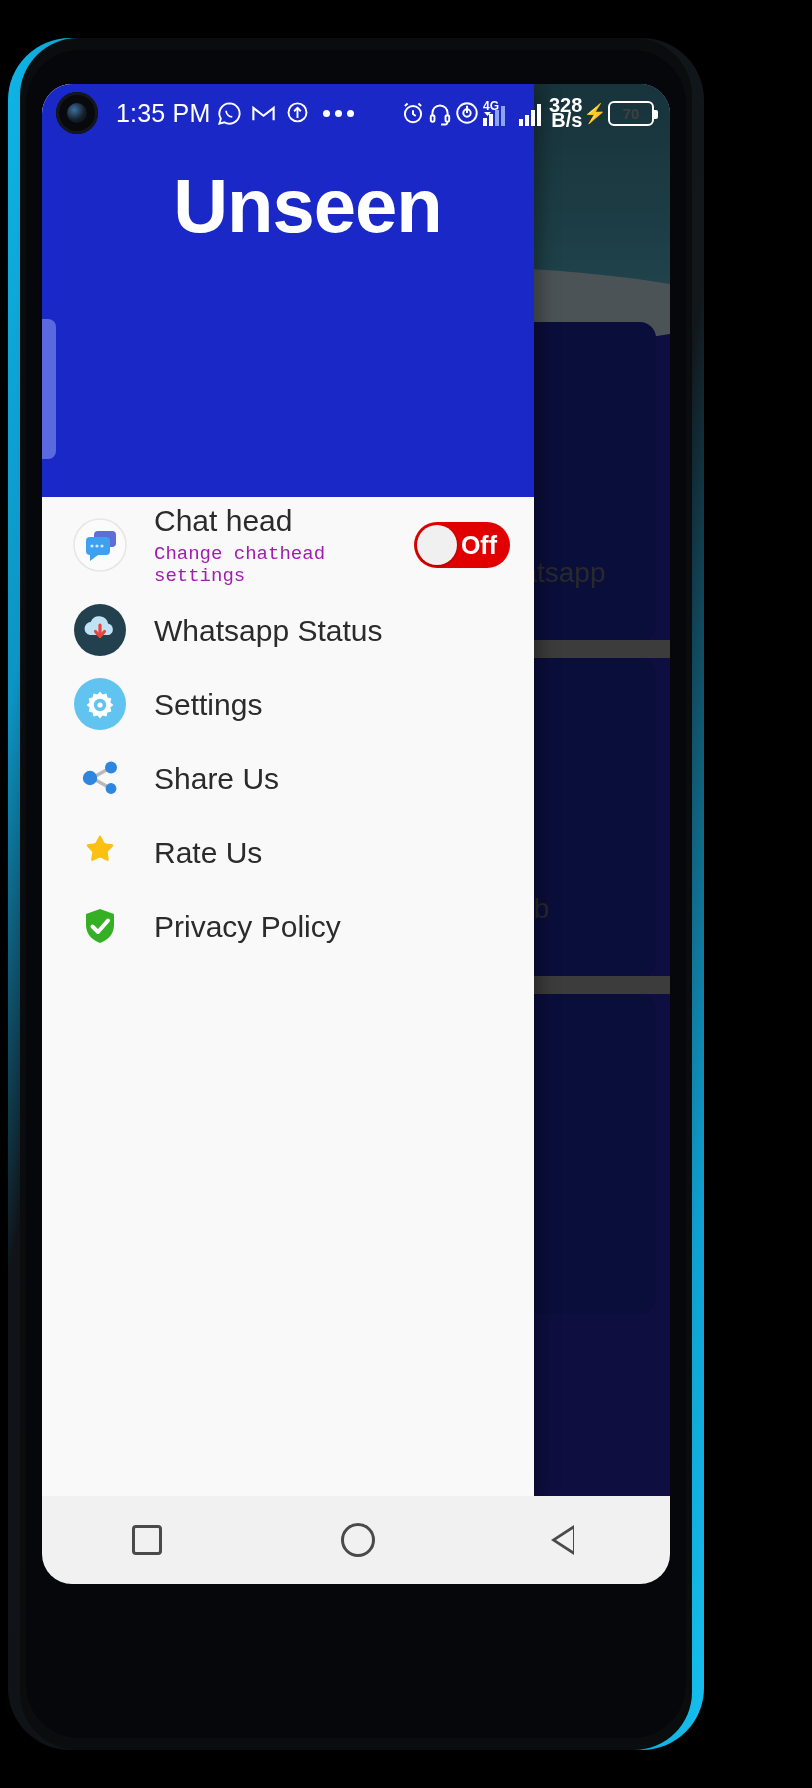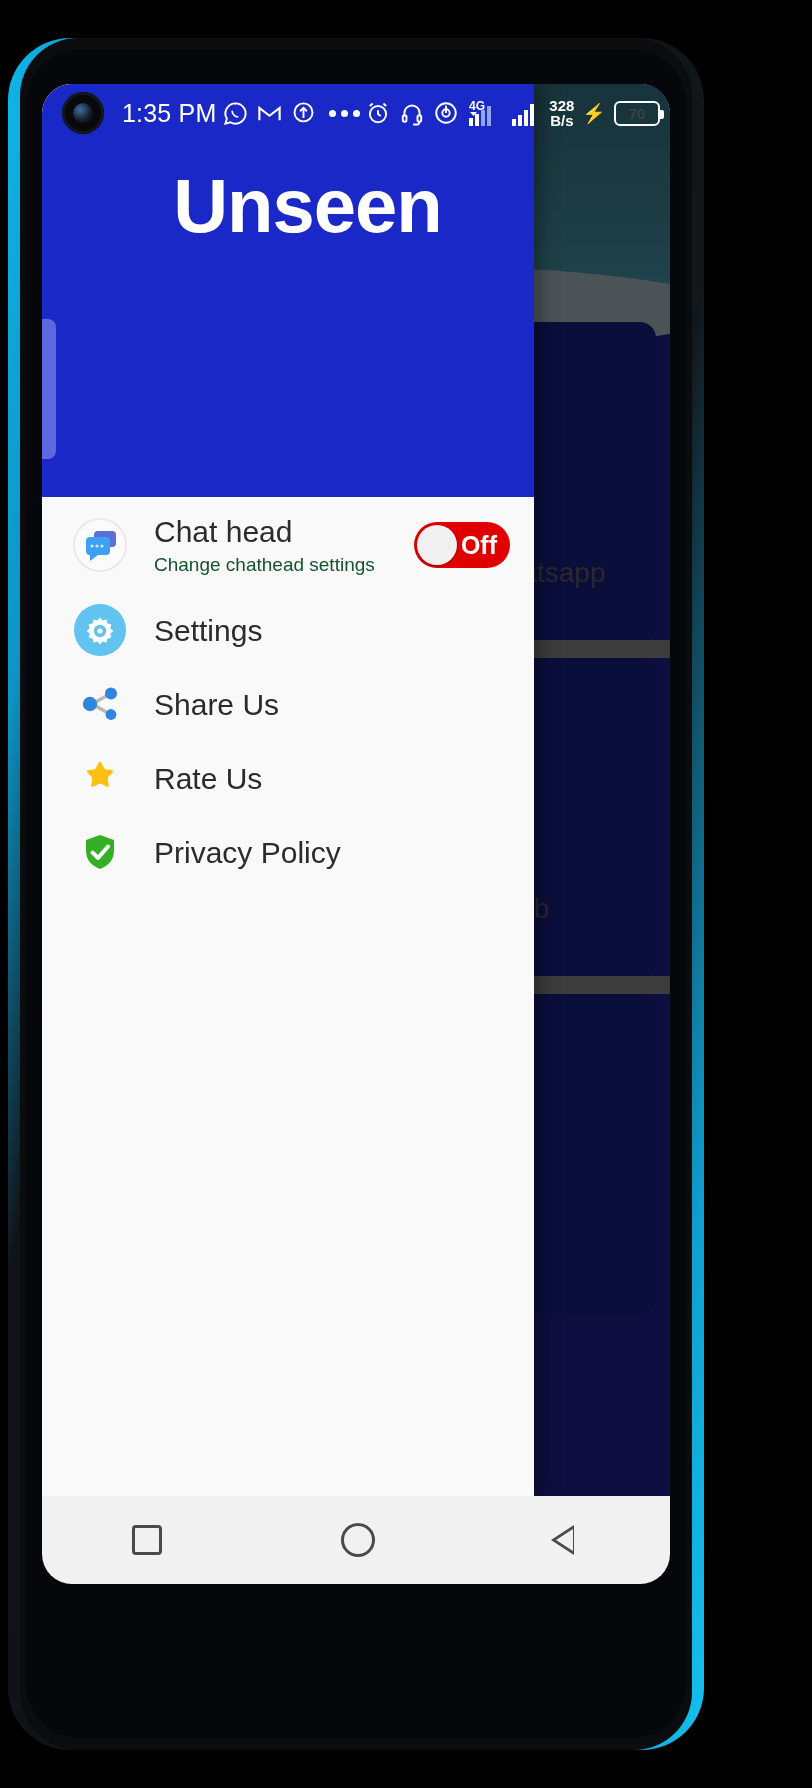--- a/index.html
+++ b/index.html
@@ -102,43 +102,43 @@
     letter-spacing: -1px;
     padding-left: 39px;
   }
   .drawer-edge {
     position: absolute; left: 0; top: 235px; width: 14px; height: 140px;
     background: #5a69e0; border-top-right-radius: 8px; border-bottom-right-radius: 8px;
   }
 
   
   .statusbar {
-    position: absolute; left: 6px; top: 0; width: 628px; height: 58px;
+    position: absolute; left: 0; top: 0; width: 628px; height: 58px;
     display: flex; align-items: center;
     padding: 0 16px 0 14px;
     color: #fff; z-index: 40;
   }
   .punch-hole {
     width: 42px; height: 42px; border-radius: 50%;
     background: #07090c; position: relative; flex: 0 0 auto;
     box-shadow: inset 0 0 0 3px #14181d;
   }
   .punch-hole::after {
     content: ""; position: absolute; left: 11px; top: 11px;
     width: 20px; height: 20px; border-radius: 50%;
     background: radial-gradient(circle at 36% 34%, #3e6f9e 0%, #16202c 55%, #05070a 100%);
   }
   .sb-time { font-size: 25px; margin-left: 18px; letter-spacing: .2px; white-space: nowrap; }
   .sb-left-icons { display: flex; align-items: center; gap: 7px; margin-left: 5px; }
   .sb-dots { display: flex; gap: 5px; margin-left: 12px; }
   .sb-dots i { width: 7px; height: 7px; border-radius: 50%; background: #fff; display: block; }
   .sb-spacer { flex: 1 1 auto; }
-  .sb-right { display: flex; align-items: center; gap: 8px; }
+  .sb-right { display: flex; align-items: center; gap: 1px; }
   .sb-net {
-    font-size: 15px; line-height: 15px; text-align: center; font-weight: 700;
+    font-size: 20px; line-height: 15px; text-align: right; font-weight: 700;
   }
   .sb-battery {
     position: relative; width: 46px; height: 25px;
     border: 2.5px solid #fff; border-radius: 6px;
     display: flex; align-items: center; justify-content: center;
   }
   .sb-battery::after {
     content: ""; position: absolute; right: -6px; top: 7px;
     width: 4px; height: 9px; background: #fff; border-radius: 0 2px 2px 0;
   }
@@ -150,21 +150,21 @@
   .drawer-item {
     position: relative; display: flex; align-items: center;
     padding: 0 18px 0 30px; min-height: 74px;
   }
   .item-icon {
     width: 56px; height: 56px; flex: 0 0 56px;
     display: flex; align-items: center; justify-content: center;
   }
   .item-text { margin-left: 26px; flex: 1 1 auto; }
   .item-label { font-size: 30px; color: #2b2b2b; font-weight: 400; line-height: 1.1; }
-  .item-sub { font-size: 19px; color: #14532d; margin-top: 6px; }
+  .item-sub { font-size: 19px; color: #a21caf; margin-top: 6px; font-family: Liberation Mono, monospace; }
   .item-row-chat { min-height: 96px; align-items: center; }
 
   .toggle {
     position: relative; width: 96px; height: 46px; border-radius: 23px;
     background: #e00000; display: flex; align-items: center;
     flex: 0 0 auto; margin-right: 6px;
   }
   .toggle-knob {
     position: absolute; left: 3px; top: 3px;
     width: 40px; height: 40px; border-radius: 50%;
@@ -280,20 +280,33 @@
           <div class="item-text">
             <div class="item-label">Chat head</div>
             <div class="item-sub">Change chathead settings</div>
           </div>
           <div class="toggle">
             <div class="toggle-knob"></div>
             <div class="toggle-text">Off</div>
           </div>
         </div>
 
+        <div class="drawer-item">
+          <div class="item-icon">
+            <svg viewBox="0 0 56 56" width="56" height="56">
+              <circle cx="28" cy="28" r="26" fill="#23404f"></circle>
+              <path d="M18 33a6.5 6.5 0 0 1 .7-12.9A9 9 0 0 1 36 21.6a6 6 0 0 1 1.2 11.4z" fill="#bfe3f5"></path>
+              <path d="M28 23v10" stroke="#e8453c" stroke-width="3.2" stroke-linecap="round"></path>
+              <path d="M23.5 29.5 L28 34.5 L32.5 29.5" fill="none" stroke="#e8453c" stroke-width="3.2" stroke-linecap="round" stroke-linejoin="round"></path>
+            </svg>
+          </div>
+          <div class="item-text">
+            <div class="item-label">Whatsapp Status</div>
+          </div>
+        </div>
 
         <div class="drawer-item">
           <div class="item-icon">
             <svg viewBox="0 0 56 56" width="56" height="56">
               <circle cx="28" cy="28" r="26" fill="#61c3ef"></circle>
               <path d="M28 15.5l2.6 3.1 3.9-1.1 1 3.9 3.9 1.1-1.1 3.9 3.1 2.6-3.1 2.6 1.1 3.9-3.9 1.1-1 3.9-3.9-1.1L28 42.5l-2.6-3.1-3.9 1.1-1-3.9-3.9-1.1 1.1-3.9L14.6 29l3.1-2.6-1.1-3.9 3.9-1.1 1-3.9 3.9 1.1z" fill="#ffffff"></path>
               <circle cx="28" cy="29" r="6.2" fill="#61c3ef"></circle>
               <circle cx="28" cy="29" r="2.6" fill="#ffffff"></circle>
             </svg>
           </div>

